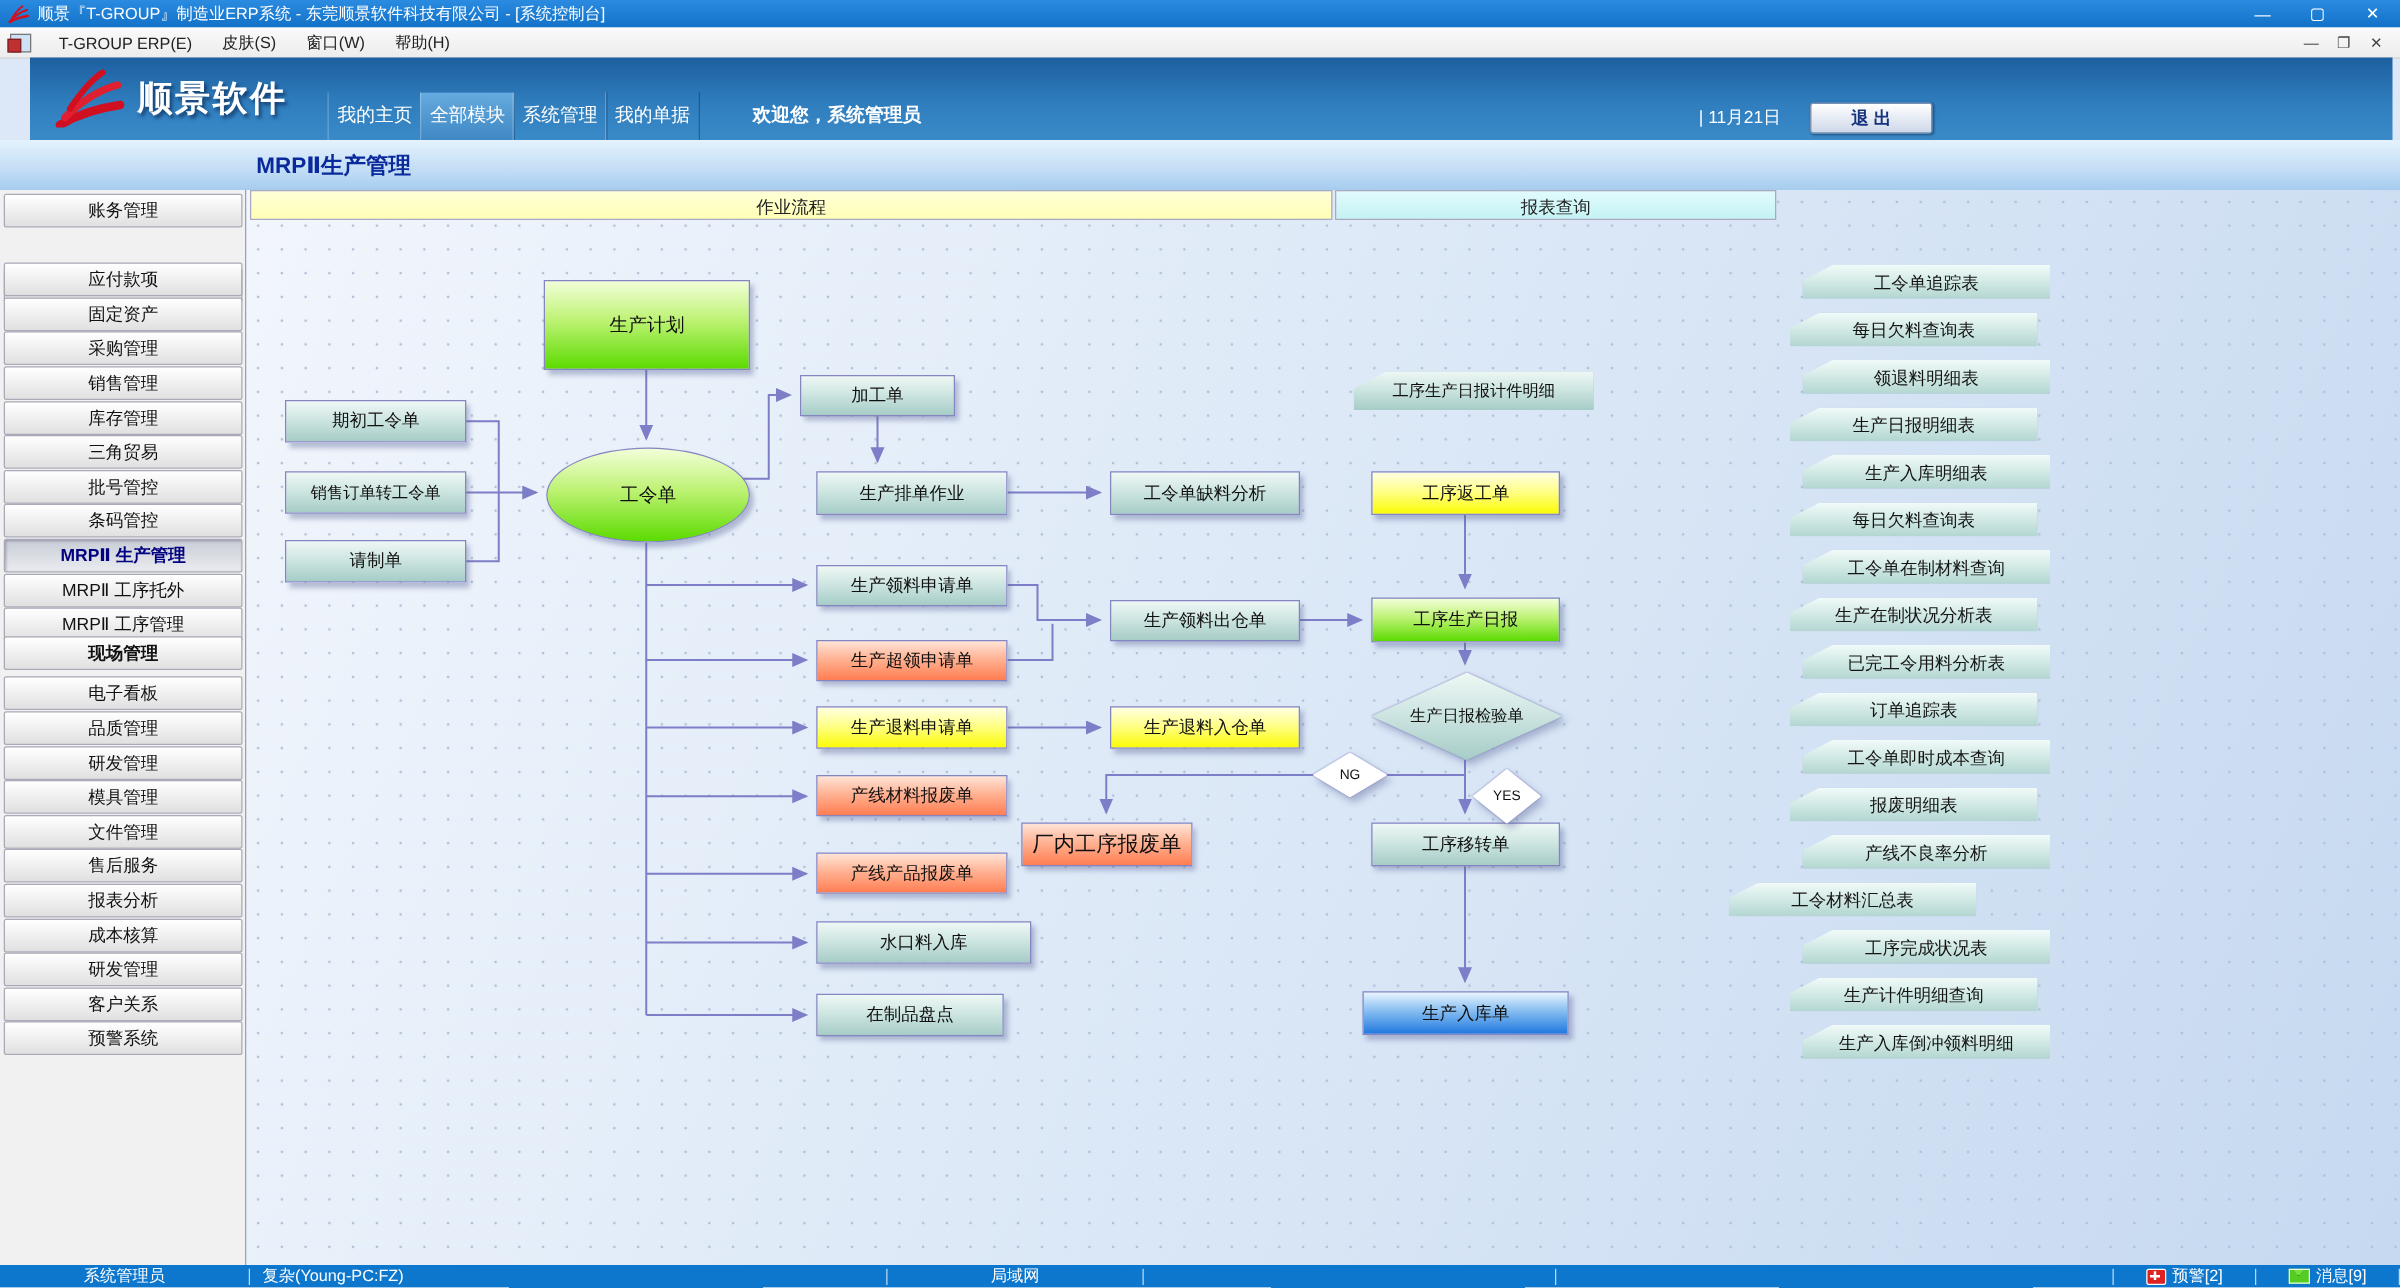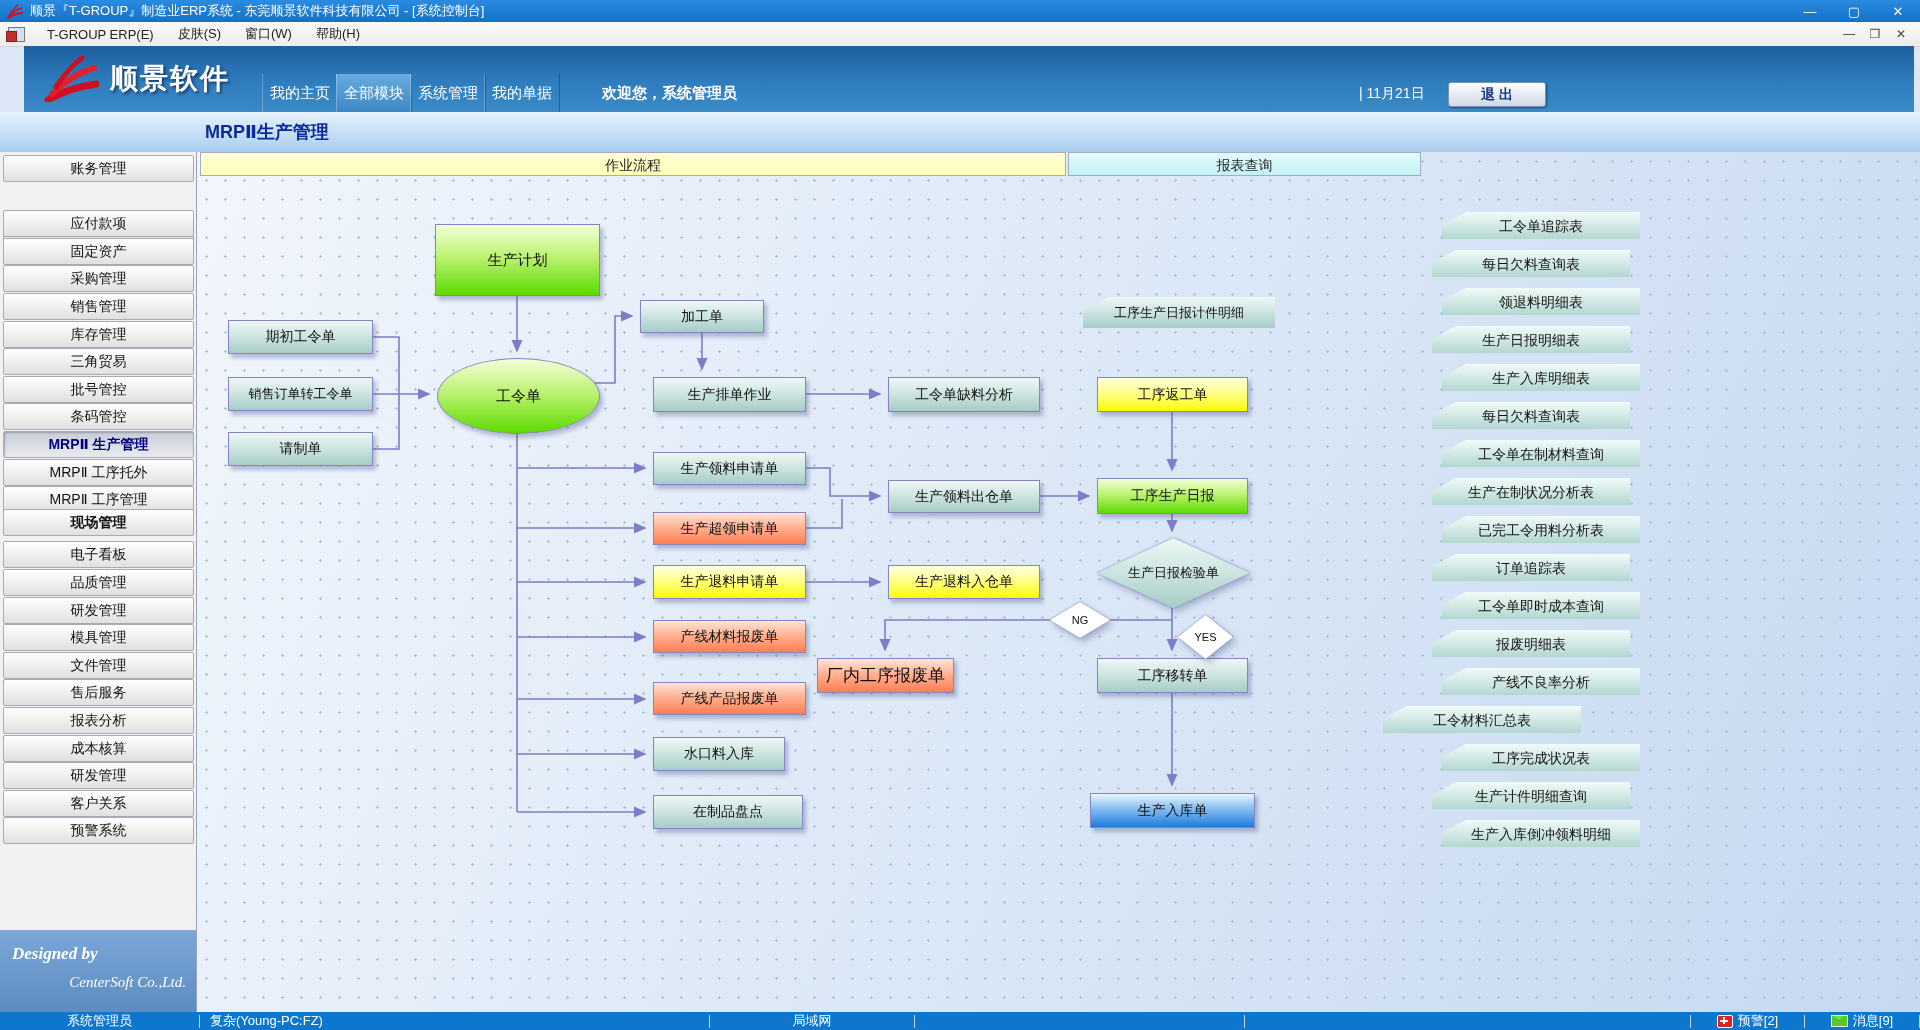--- a/index.html
+++ b/index.html
@@ -134,24 +134,20 @@
 <div id="pagetitle" class="abs">
   <span>MRPⅡ生产管理</span>
 </div>
 
 <div id="canvas" class="abs"></div>
 
 <div id="flow-hdr" class="hdr-bar abs">作业流程</div>
 <div id="report-hdr" class="hdr-bar abs">报表查询</div>
 
 <div id="sidebar" class="abs">
-  <div id="credits">
-    <div class="l1">Designed by</div>
-    <div class="l2">CenterSoft Co.,Ltd.</div>
-  </div>
 <div class="side-btn" style="top: 3px;">账务管理</div>
     <div class="side-btn" style="top: 30.6px; margin-top: 32px;">应收款项</div>
     <div class="side-btn" style="top: 58.2px;">应付款项</div>
     <div class="side-btn" style="top: 85.8px;">固定资产</div>
     <div class="side-btn" style="top: 113.4px;">采购管理</div>
     <div class="side-btn" style="top: 141px;">销售管理</div>
     <div class="side-btn" style="top: 168.6px;">库存管理</div>
     <div class="side-btn" style="top: 196.2px;">三角贸易</div>
     <div class="side-btn" style="top: 223.8px;">批号管控</div>
     <div class="side-btn" style="top: 251.4px;">条码管控</div>
@@ -229,21 +225,21 @@
     <div class="node c-salmon t-rect" style="left: 653px; top: 620px; width: 153px; height: 33px; font-size: 14px; box-sizing: border-box;">产线材料报废单</div>
     <div class="dia-wrap" style="left: 1050px; top: 602px; width: 60px; height: 36px;">
       <div class="node t-diamond c-white" style="font-size: 11px;">NG</div>
     </div>
     <div class="dia-wrap" style="left: 1178px; top: 615px; width: 55px; height: 44px;">
       <div class="node t-diamond c-white" style="font-size: 11px;">YES</div>
     </div>
     <div class="node c-salmon t-rect" style="left: 817px; top: 658px; width: 137px; height: 35px; font-size: 17px; box-sizing: border-box;">厂内工序报废单</div>
     <div class="node c-teal t-rect" style="left: 1097px; top: 658px; width: 151px; height: 35px; font-size: 14px; box-sizing: border-box;">工序移转单</div>
     <div class="node c-salmon t-rect" style="left: 653px; top: 682px; width: 153px; height: 33px; font-size: 14px; box-sizing: border-box;">产线产品报废单</div>
-    <div class="node c-teal t-rect" style="left: 653px; top: 737px; width: 132px; height: 34px; font-size: 14px; box-sizing: border-box;">水口料入库</div>
+    <div class="node c-teal t-rect" style="left: 653px; top: 737px; width: 172px; height: 34px; font-size: 14px; box-sizing: border-box;">水口料入库</div>
     <div class="node c-teal t-rect" style="left: 653px; top: 795px; width: 150px; height: 34px; font-size: 14px; box-sizing: border-box;">在制品盘点</div>
     <div class="node c-blue t-rect" style="left: 1090px; top: 793px; width: 165px; height: 35px; font-size: 14px; box-sizing: border-box;">生产入库单</div>
   </div>
 <div id="reports">
     <div class="report-btn abs" style="top: 212px; left: 1442px; width: 198px;">工令单追踪表</div>
     <div class="report-btn abs" style="top: 250px; left: 1432px; width: 198px;">每日欠料查询表</div>
     <div class="report-btn abs" style="top: 288px; left: 1442px; width: 198px;">领退料明细表</div>
     <div class="report-btn abs" style="top: 326px; left: 1432px; width: 198px;">生产日报明细表</div>
     <div class="report-btn abs" style="top: 364px; left: 1442px; width: 198px;">生产入库明细表</div>
     <div class="report-btn abs" style="top: 402px; left: 1432px; width: 198px;">每日欠料查询表</div>

